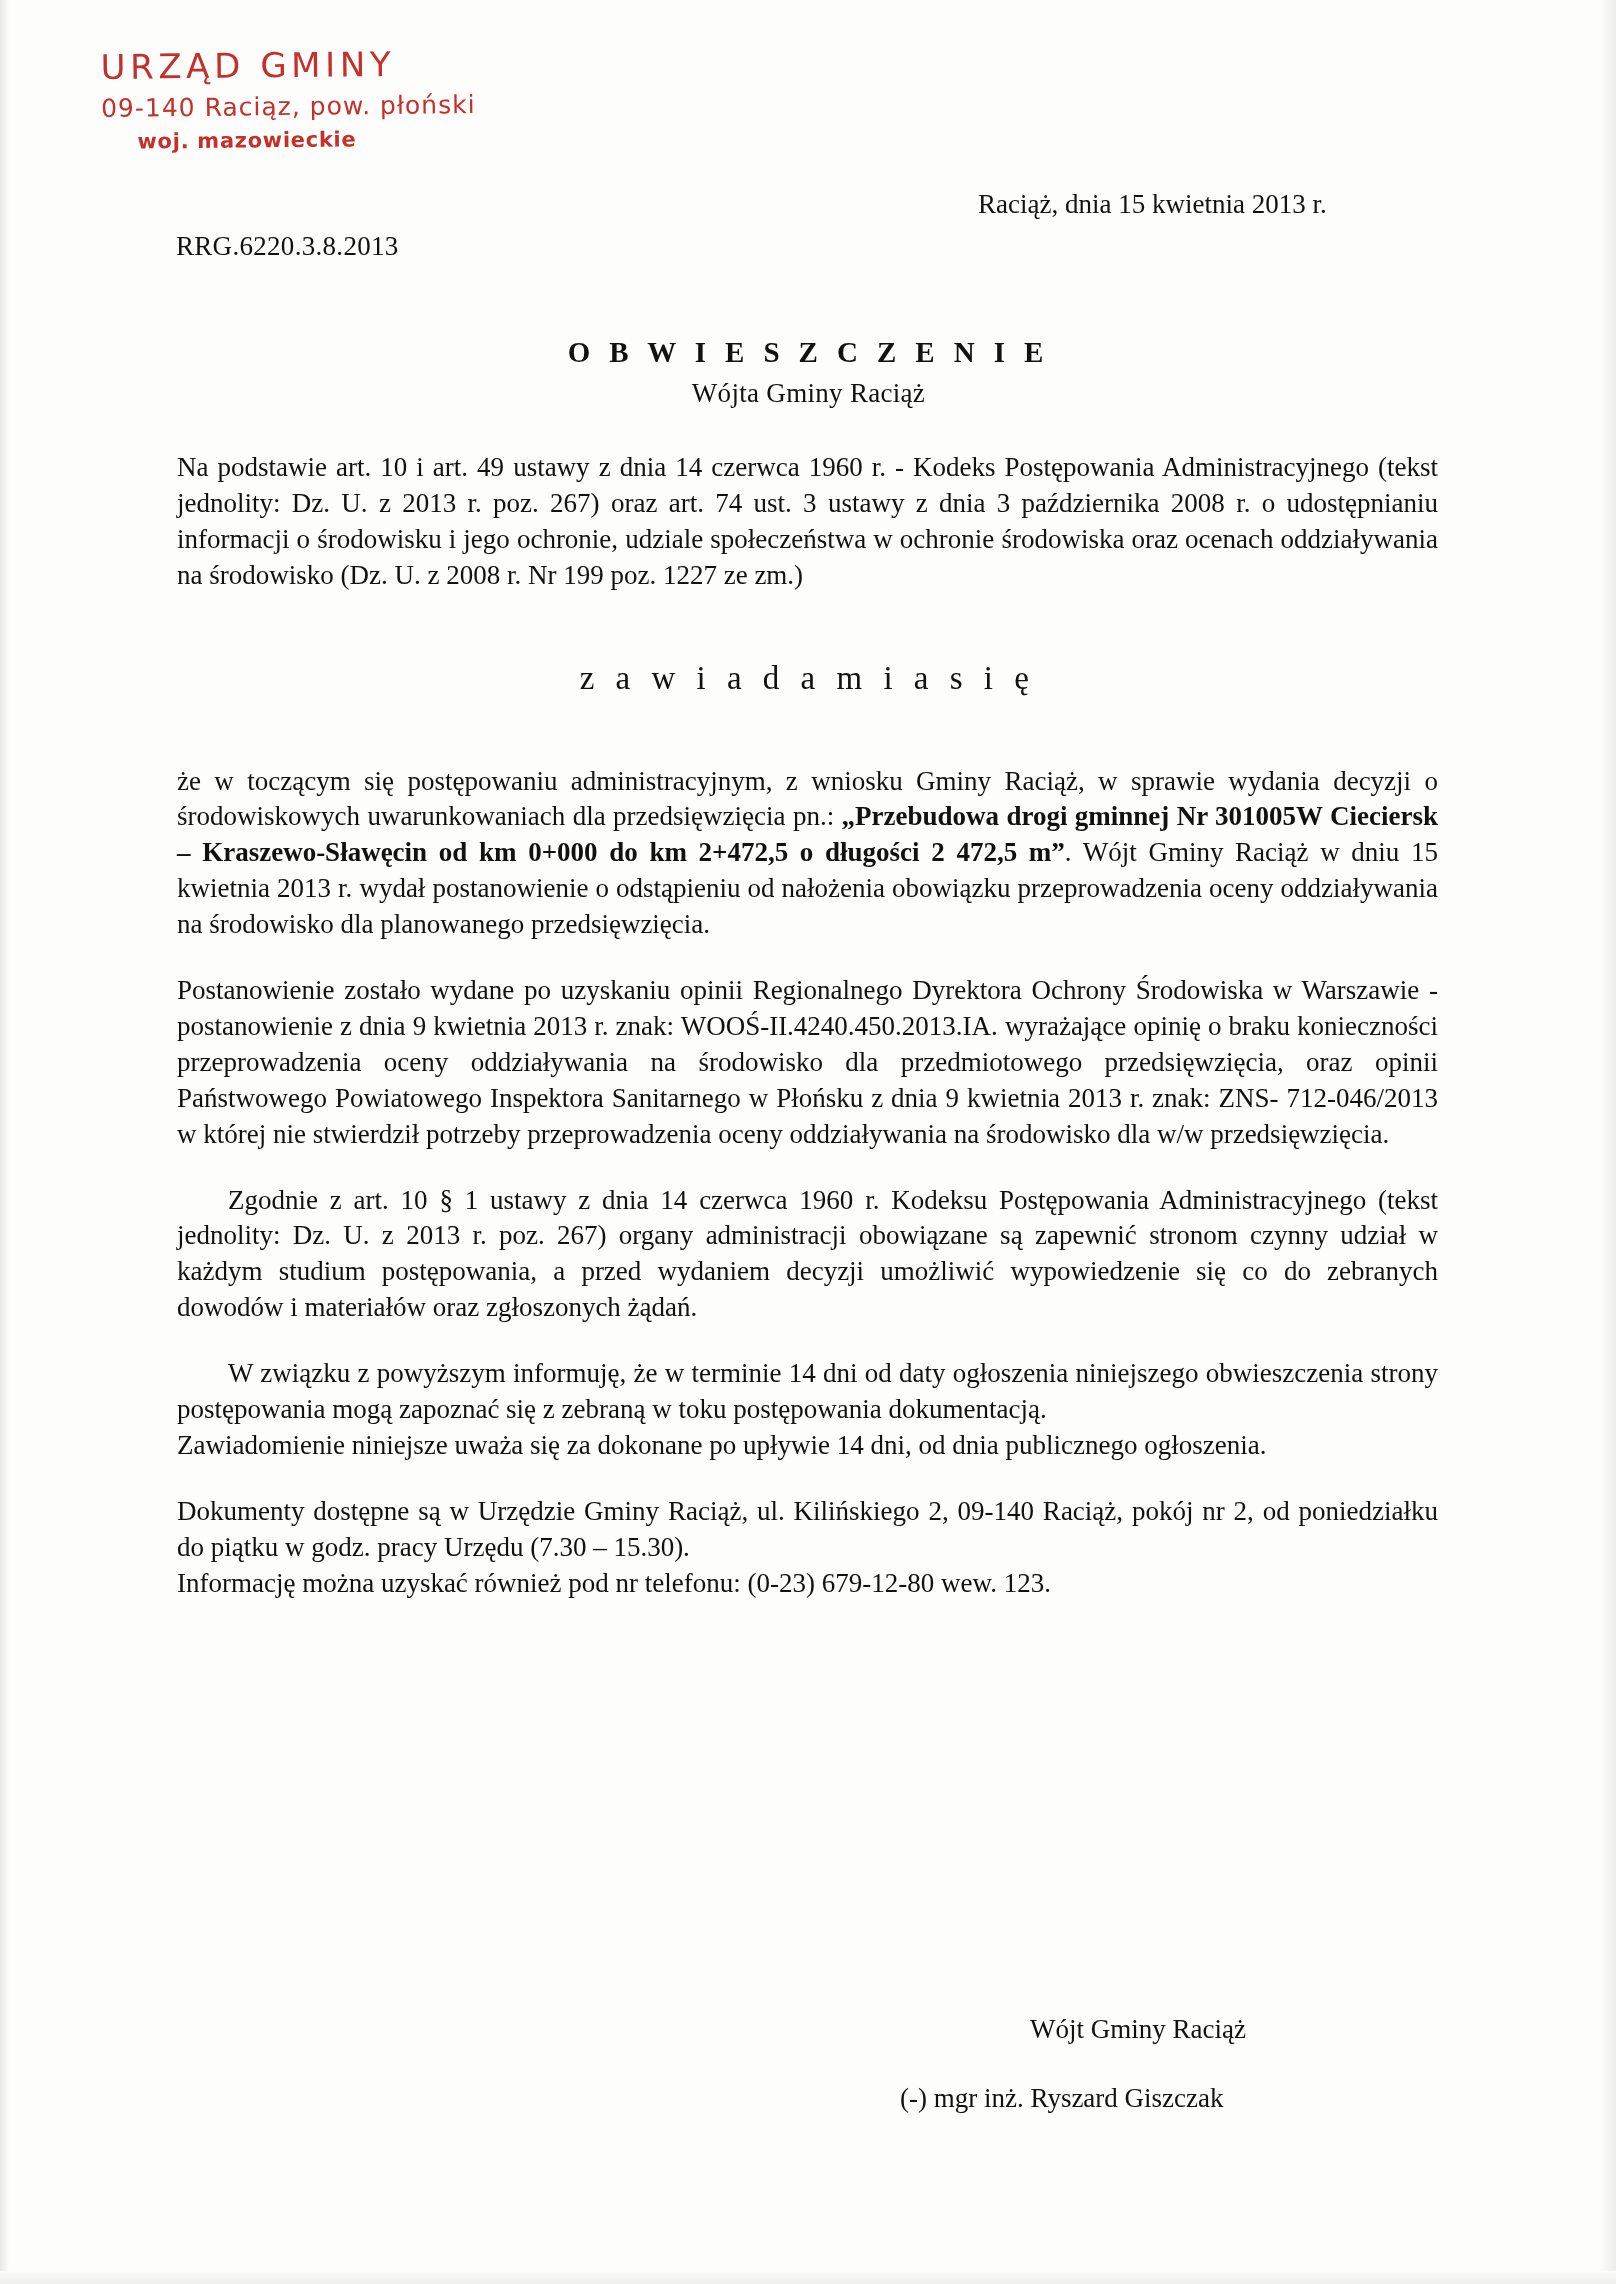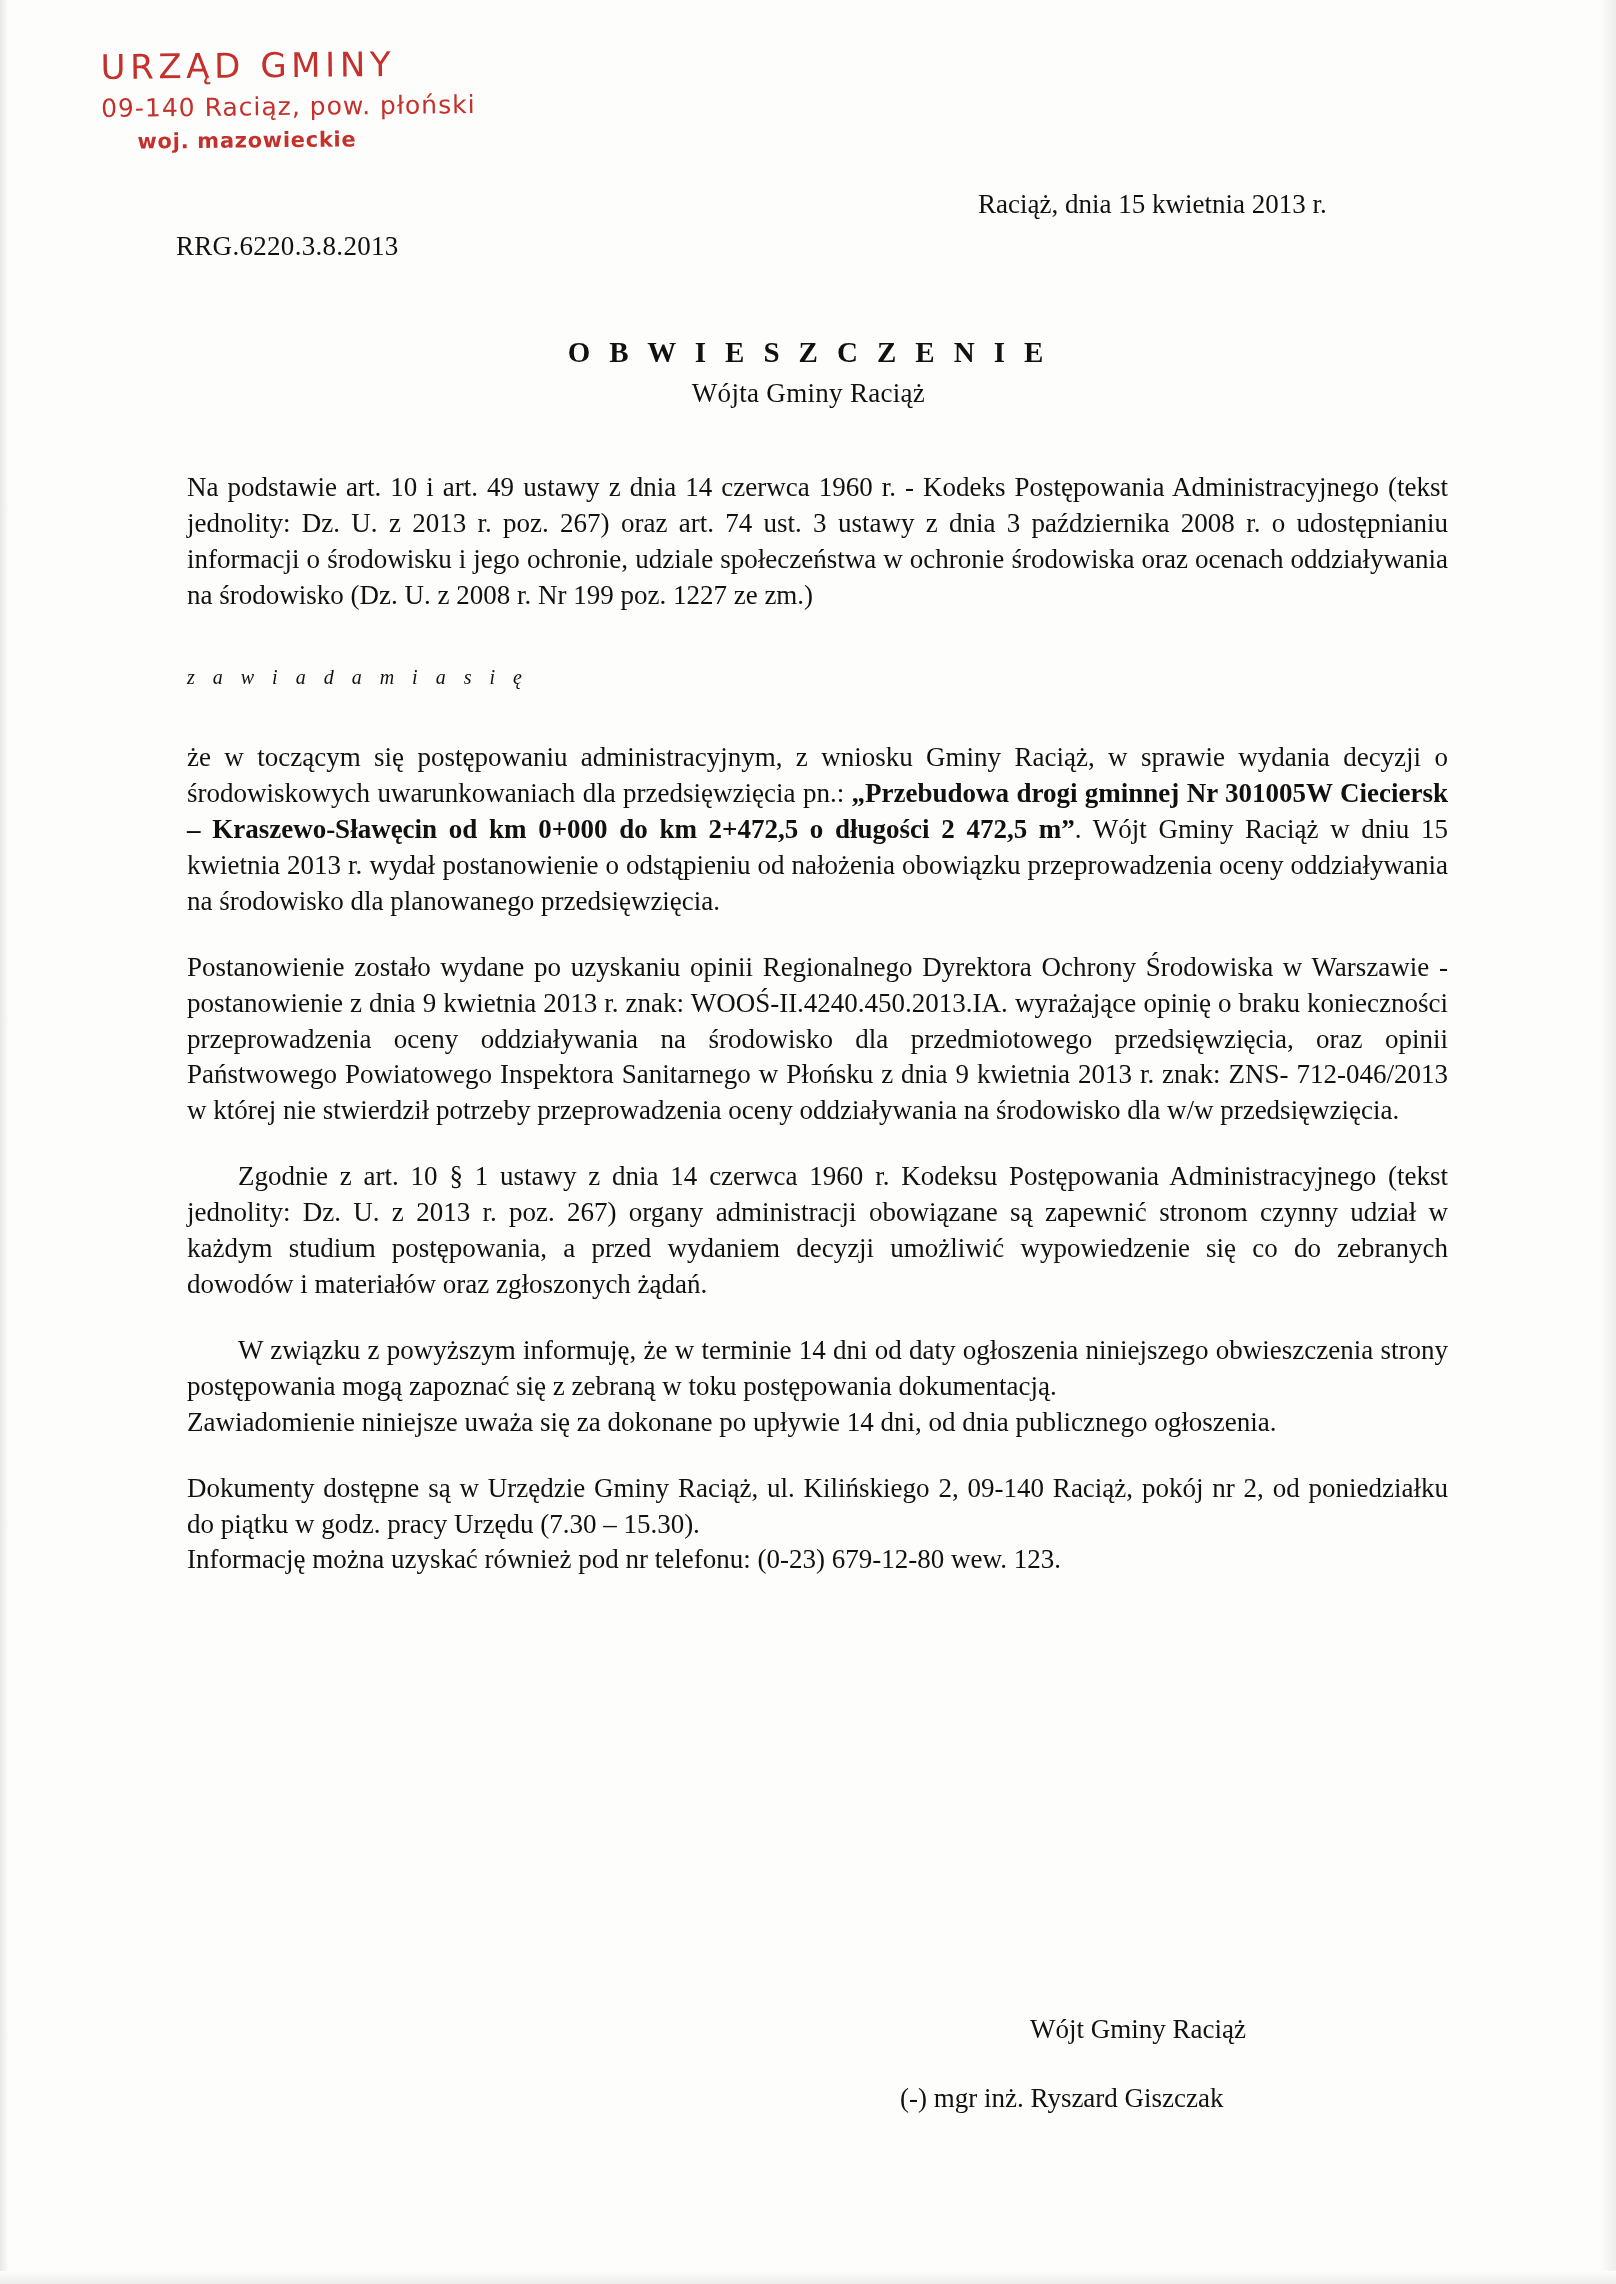--- a/index.html
+++ b/index.html
@@ -105,39 +105,38 @@
     left: 0; right: 0;
     top: 378px;
     text-align: center;
     font-size: 27px;
     letter-spacing: 0.3px;
   }
 
   
   .body {
     position: absolute;
-    left: 187px;
+    left: 177px;
     top: 450px;
     width: 1261px;
     font-size: 27px;
     line-height: 1.33;
-    margin-top: 20px;
   }
   .p {
     text-align: justify;
     margin: 0 0 0 0;
   }
   .p + .p { margin-top: 0; }
   .gap-md { height: 30px; }
   .indent { text-indent: 51px; }
   .center-sparse {
-    font-size: 20px;
+    text-align: center;
+    font-size: 33px;
     letter-spacing: 6.5px;
     font-weight: 400;
-    font-style: italic;
   }
   b.bold { font-weight: 700; }
 
   
   .sig-title {
     position: absolute;
     left: 1030px;
     top: 2014px;
     font-size: 27px;
     white-space: nowrap;

